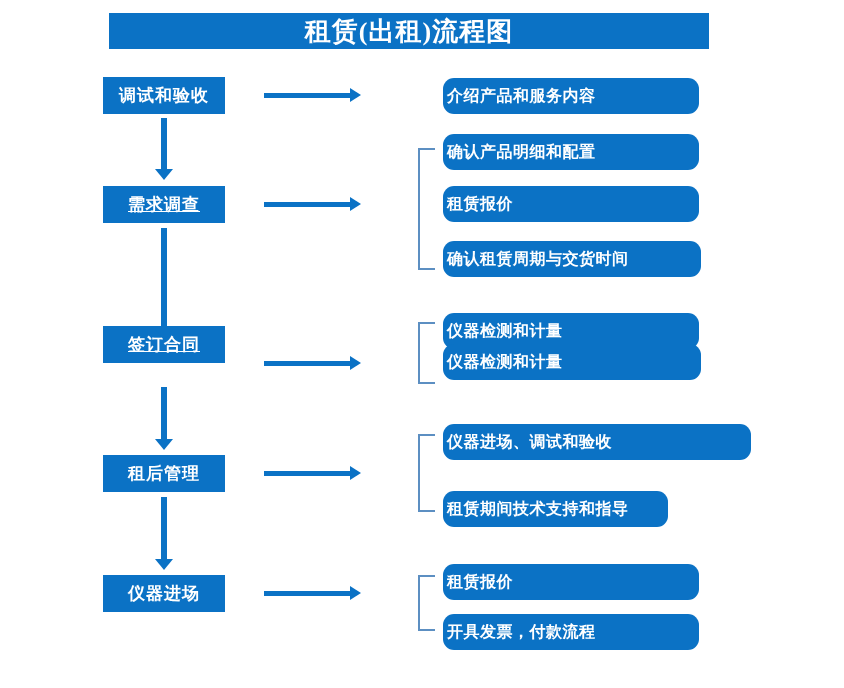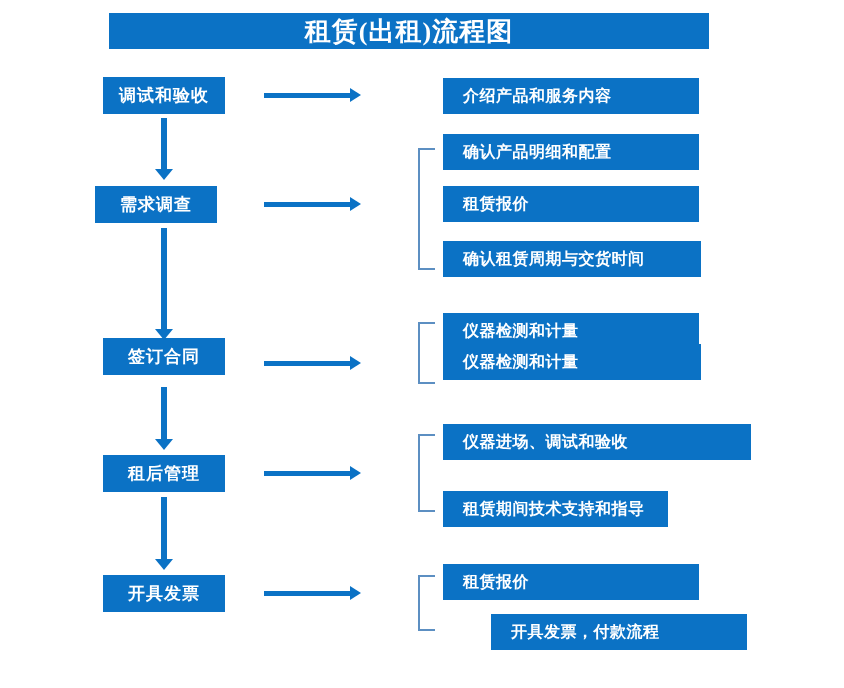--- a/index.html
+++ b/index.html
@@ -55,23 +55,24 @@
   .detail-box {
     position: absolute;
     left: 443px;
     height: 36px;
     background: #0B72C5;
     color: #ffffff;
     font-size: 16px;
     font-weight: bold;
     display: flex;
     align-items: center;
-    padding-left: 20px;
+    padding-left: 4px;
     box-sizing: border-box;
     letter-spacing: 0.5px;
+    border-radius: 11px;
   }
 
   
   .h-arrow {
     position: absolute;
     height: 14px;
   }
   .h-arrow .shaft {
     position: absolute;
     left: 0;
@@ -124,27 +125,27 @@
 </style>
 </head>
 <body>
 
 <div id="canvas">
 
   <div class="title-bar">租赁(出租)流程图</div>
 
   <div class="stage-box" style="left:103px; top:77px;">调试和验收</div>
 
-  <div class="stage-box" style="left:95px; top:186px;">需求调查</div>
-
-  <div class="stage-box" style="left:103px; top:338px;">签订合同</div>
+  <div class="stage-box" style="left:103px; top:186px;text-decoration:underline;">需求调查</div>
+
+  <div class="stage-box" style="left:103px; top:326px;text-decoration:underline;">签订合同</div>
 
   <div class="stage-box" style="left:103px; top:455px;">租后管理</div>
 
-  <div class="stage-box" style="left:103px; top:575px;">开具发票</div>
+  <div class="stage-box" style="left:103px; top:575px;">仪器进场</div>
 
   <div class="v-arrow" style="left:155px; top:118px; height:62px;">
     <div class="shaft" style="height:51px;"></div>
     <div class="head" style="top:51px;"></div>
   </div>
 
   <div class="v-arrow" style="left:155px; top:228px; height:112px;">
     <div class="shaft" style="height:101px;"></div>
     <div class="head" style="top:101px;"></div>
   </div>
@@ -203,15 +204,15 @@
   <div class="detail-box" style="top:313px; width:256px;">仪器检测和计量</div>
 
   <div class="detail-box" style="top:344px; width:258px;">仪器检测和计量</div>
 
   <div class="detail-box" style="top:424px; width:308px;">仪器进场、调试和验收</div>
 
   <div class="detail-box" style="top:491px; width:225px;">租赁期间技术支持和指导</div>
 
   <div class="detail-box" style="top:564px; width:256px;">租赁报价</div>
 
-  <div class="detail-box" style="top:614px; width:256px;margin-left:48px;">开具发票，付款流程</div>
+  <div class="detail-box" style="top:614px; width:256px;">开具发票，付款流程</div>
 
 </div>
 
 </body></html>

